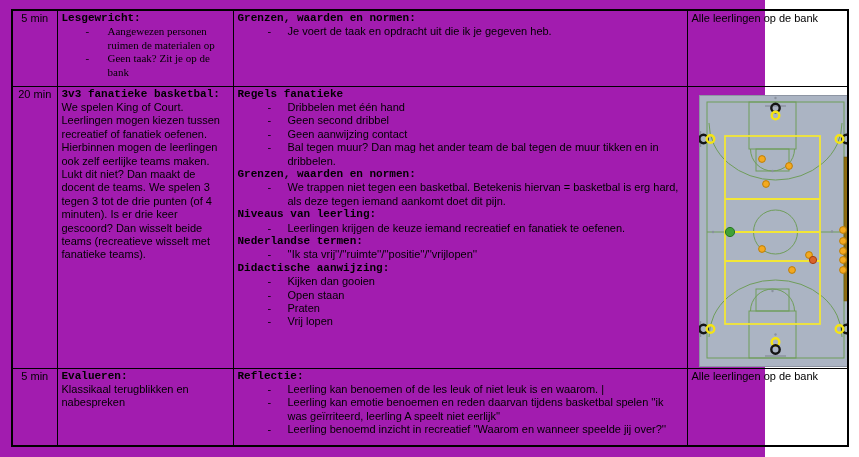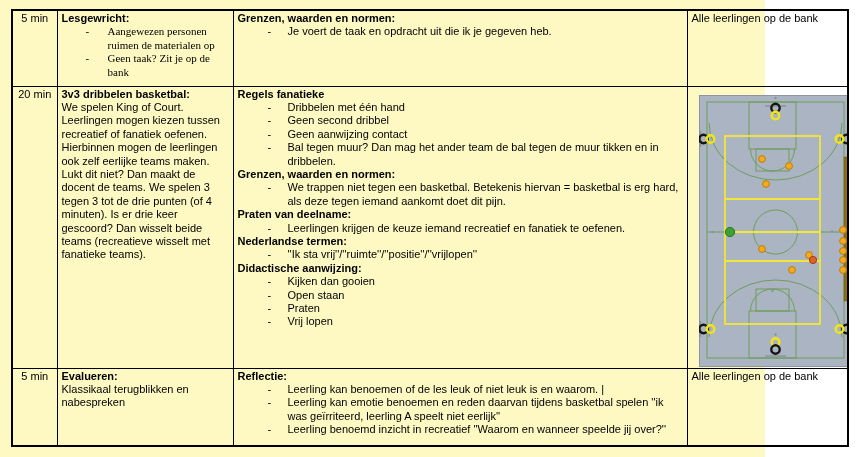--- a/index.html
+++ b/index.html
@@ -1,38 +1,38 @@
 <!DOCTYPE html>
 <html style="--court-bg: #abb4c3; --court-frame: #8d95a3; --court-green: #6f9d5a; --court-yellow: #f2e636; --bench-color: #8e6d13; --court-gray: #8a919e; --ring-black: #151515; --ring-yellow: #f5e414;"><head>
 <meta charset="utf-8">
 <style>
   html,body{margin:0;padding:0;background:#ffffff;}
   body{
     width:859px;height:457px;overflow:hidden;
     font-family:"Liberation Sans","DejaVu Sans",sans-serif;
     font-size:11px;color:#000;
   }
-  .sheet{position:relative;width:765px;height:457px;background:#fef9c3;}
+  .sheet{position:relative;width:765px;height:457px;background:#a21caf;}
   table.plan{
     position:absolute;left:11px;top:9px;width:838px;
     border-collapse:collapse;table-layout:fixed;
     border:2px solid #000;
   }
   table.plan td{
     border:1.5px solid #000;
     vertical-align:top;
     padding:1px 4px 1px 4px;
     line-height:13.4px;
     overflow:hidden;
   }
   tr.r0{height:76px;}
   tr.r1{height:281px;}
   tr.r2{height:78px;}
   td.col-time{vertical-align:middle;text-align:center;padding:0 2px;}
-  .sec-title{font-weight:bold;}
+  .sec-title{font-weight:bold;font-family:Liberation Mono, monospace;}
   ul.blist{margin:0;padding:0;list-style:none;}
   td.activity-cell ul.blist li{position:relative;padding-left:46px;font-family:Liberation Serif, serif;}
   td.activity-cell ul.blist li::before{content:"-";position:absolute;left:24px;}
   td.details-cell ul.blist li{position:relative;padding-left:50px;}
   td.details-cell ul.blist li::before{content:"-";position:absolute;left:30px;}
   td.court-cell{padding:0;}
   .court-wrap{margin:7px 0 0 7px;width:152px;height:272px;}
   svg.court-svg{display:block;width:152px;height:272px;}
   .court-svg .bg{fill:var(--court-bg,#abb4c3);stroke:var(--court-frame,#8d95a3);stroke-width:1;}
   .court-svg .gl{stroke:var(--court-green,#6f9d5a);stroke-width:1;fill:none;}
@@ -70,36 +70,36 @@
               <li>Je voert de taak en opdracht uit die ik je gegeven heb.</li>
             </ul>
           </td>
           <td>
             <div>Alle leerlingen op de bank</div>
           </td>
         </tr>
         <tr class="r1">
           <td class="col-time"><span>20 min</span></td>
           <td class="activity-cell">
-            <div class="sec-title">3v3 dribbelen basketbal:</div>
+            <div class="sec-title">3v3 fanatieke basketbal:</div>
             <div>We spelen King of Court. Leerlingen mogen kiezen tussen recreatief of fanatiek oefenen. Hierbinnen mogen de leerlingen ook zelf eerlijke teams maken. Lukt dit niet? Dan maakt de docent de teams. We spelen 3 tegen 3 tot de drie punten (of 4 minuten). Is er drie keer gescoord? Dan wisselt beide teams (recreatieve wisselt met fanatieke teams).</div>
           </td>
           <td class="details-cell">
             <div class="sec-title">Regels fanatieke</div>
             <ul class="blist">
               <li>Dribbelen met één hand</li>
               <li>Geen second dribbel</li>
               <li>Geen aanwijzing contact</li>
               <li>Bal tegen muur? Dan mag het ander team de bal tegen de muur tikken en in dribbelen.</li>
             </ul>
             <div class="sec-title">Grenzen, waarden en normen:</div>
             <ul class="blist">
               <li>We trappen niet tegen een basketbal. Betekenis hiervan = basketbal is erg hard, als deze tegen iemand aankomt doet dit pijn.</li>
             </ul>
-            <div class="sec-title">Praten van deelname:</div>
+            <div class="sec-title">Niveaus van leerling:</div>
             <ul class="blist">
               <li>Leerlingen krijgen de keuze iemand recreatief en fanatiek te oefenen.</li>
             </ul>
             <div class="sec-title">Nederlandse termen:</div>
             <ul class="blist">
               <li>''Ik sta vrij''/''ruimte''/''positie''/''vrijlopen''</li>
             </ul>
             <div class="sec-title">Didactische aanwijzing:</div>
             <ul class="blist">
               <li>Kijken dan gooien</li>

